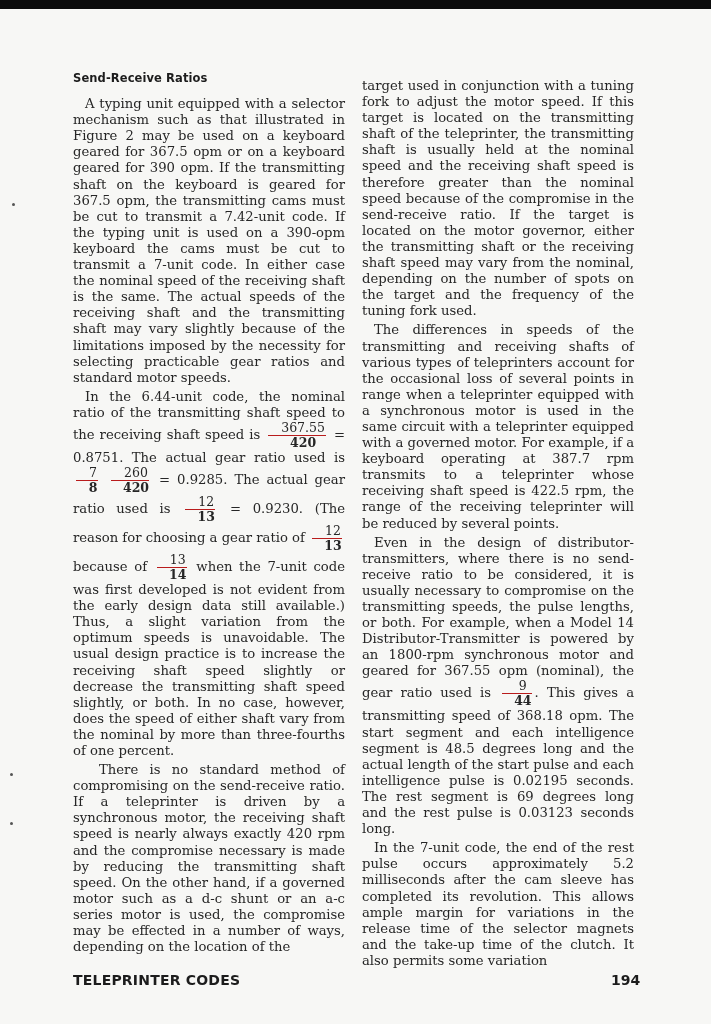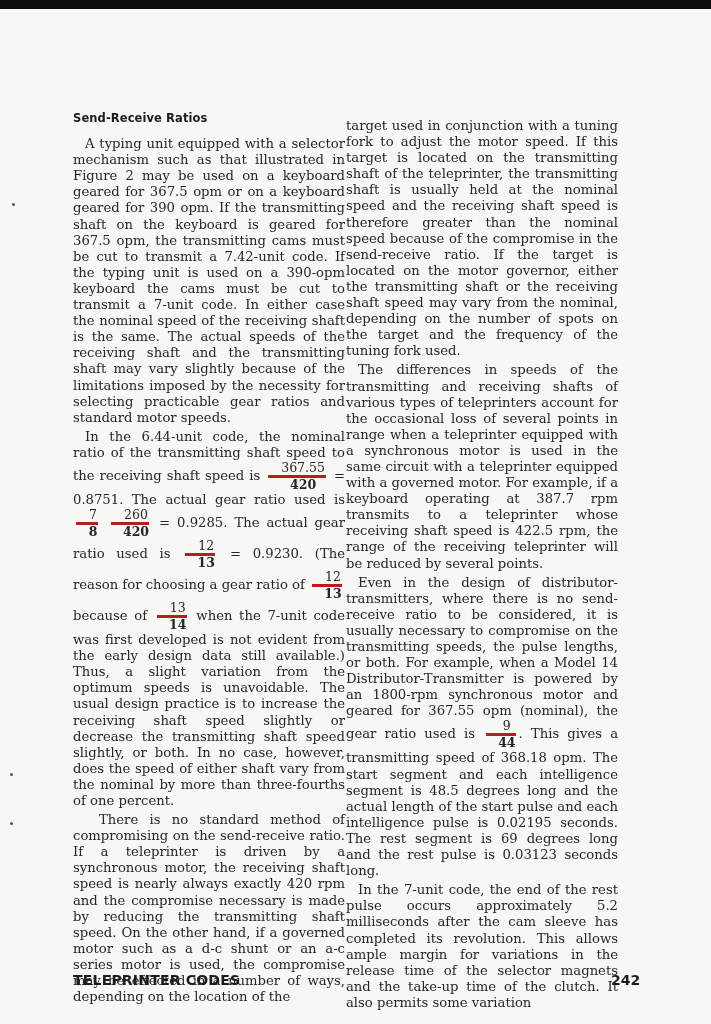--- a/index.html
+++ b/index.html
@@ -1,36 +1,36 @@
 <!DOCTYPE html>
 <html><head>
   <meta charset="utf-8">
   <style>
     html, body { margin:0; padding:0; }
     body {
       width:711px; height:1024px; background:#f7f7f5; position:relative; overflow:hidden;
       font-family:"DejaVu Serif", "Liberation Serif", serif; color:#262626;
     }
     .topbar { position:absolute; left:0; top:0; width:711px; height:9px; background:#0c0c0c; }
-    .col { position:absolute; top:70px; width:272px; font-size:13.2px; line-height:16.1px; text-align:justify;margin-top:40px; }
+    .col { position:absolute; top:70px; width:272px; font-size:13.2px; line-height:16.1px; text-align:justify; }
     .col-left { left:73px; }
-    .col-right { left:346px; top:78px; }
+    .col-right { left:362px; top:78px; }
     .heading {
       font-family:"DejaVu Sans", "Liberation Sans", sans-serif; font-weight:bold; font-size:11.5px;
       letter-spacing:0.1px; color:#1c1c1c; margin:0 0 10px 0;
     }
     .col-right .heading { margin-top:22px; margin-bottom:12px; }
     p { margin:0 0 3px 0; text-indent:12px; }
     p.no-indent { text-indent:0; }
     p.deep-indent { text-indent:26px; }
     .frac {
       display:inline-block; vertical-align:middle; text-align:center; margin:0 3px;
       font-size:12.5px; line-height:14px;
     }
-    .frac .num { display:block; border-bottom:3px solid #b91c1c; padding:0 1px; }
+    .frac .num { display:block; border-bottom:1px solid #b91c1c; padding:0 1px; }
     .frac .den { display:block;font-weight:bold; }
     .footer {
       position:absolute; top:972px; font-family:"DejaVu Sans", "Liberation Sans", sans-serif;
       font-weight:bold; font-size:14px; color:#1c1c1c;
     }
     .footer-left { left:73px; letter-spacing:0.2px; }
     .footer-right { left:611px; }
     .margin-mark { position:absolute; width:3px; height:3px; background:#555; border-radius:50%; }
   </style>
 </head>
@@ -63,17 +63,17 @@
   <p class="no-indent">target used in conjunction with a tuning fork to adjust the motor speed. If this target is located on the transmitting shaft of the teleprinter, the transmitting shaft is usually held at the nominal speed and the receiving shaft speed is therefore greater than the nominal speed because of the compromise in the send-receive ratio. If the target is located on the motor governor, either the transmitting shaft or the receiving shaft speed may vary from the nominal, depending on the number of spots on the target and the frequency of the tuning fork used.</p>
   <p>The differences in speeds of the transmitting and receiving shafts of various types of teleprinters account for the occasional loss of several points in range when a teleprinter equipped with a synchronous motor is used in the same circuit with a teleprinter equipped with a governed motor. For example, if a keyboard operating at 387.7 rpm transmits to a teleprinter whose receiving shaft speed is 422.5 rpm, the range of the receiving teleprinter will be reduced by several points.</p>
   <p>
     <span>Even in the design of distributor-transmitters, where there is no send-receive ratio to be considered, it is usually necessary to compromise on the transmitting speeds, the pulse lengths, or both. For example, when a Model 14 Distributor-Transmitter is powered by an 1800-rpm synchronous motor and geared for 367.55 opm (nominal), the gear ratio used is</span>
     <span class="frac"><span class="num">9</span><span class="den">44</span></span><span>. This gives a transmitting speed of 368.18 opm. The start segment and each intelligence segment is 48.5 degrees long and the actual length of the start pulse and each intelligence pulse is 0.02195 seconds. The rest segment is 69 degrees long and the rest pulse is 0.03123 seconds long.</span>
   </p>
   <p>In the 7-unit code, the end of the rest pulse occurs approximately 5.2 milliseconds after the cam sleeve has completed its revolution. This allows ample margin for variations in the release time of the selector magnets and the take-up time of the clutch. It also permits some variation</p>
 </div>
 
 <div class="footer footer-left">TELEPRINTER CODES</div>
-<div class="footer footer-right">242</div>
+<div class="footer footer-right">194</div>
 
 <div class="margin-mark" style="left:12px; top:203px;"></div>
 <div class="margin-mark" style="left:10px; top:773px;"></div>
 <div class="margin-mark" style="left:10px; top:822px;"></div>
 
 </body></html>

